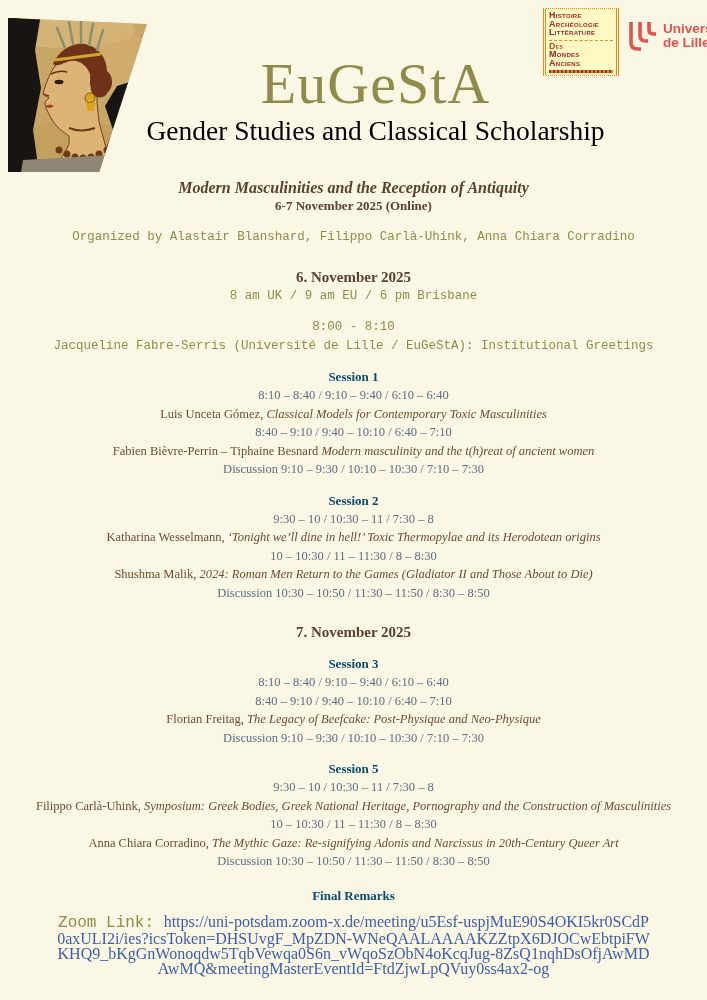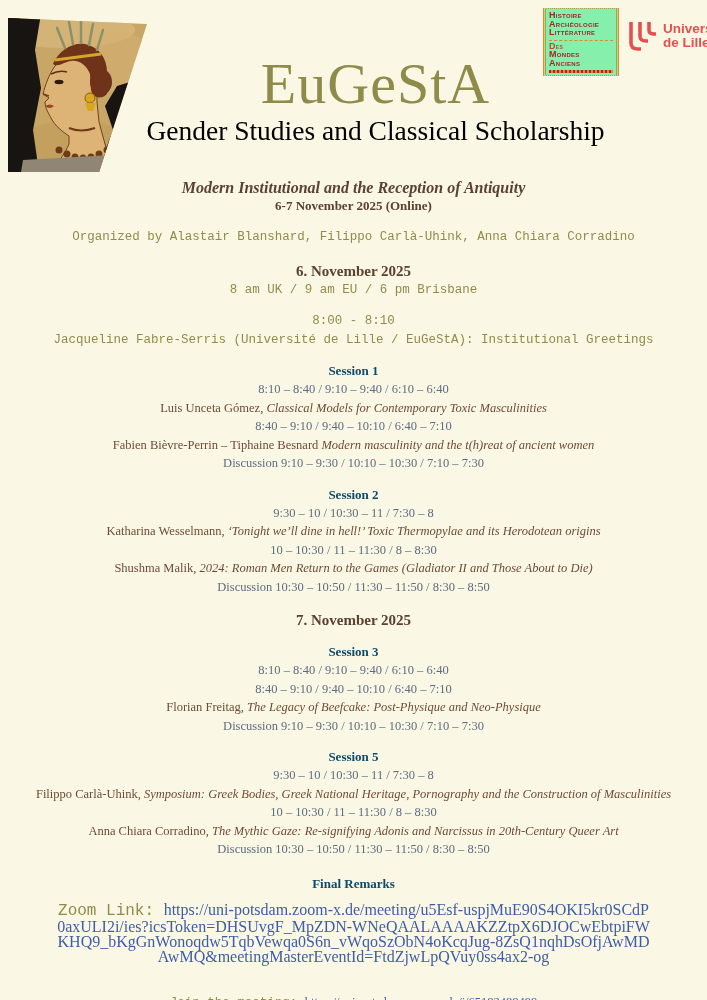--- a/index.html
+++ b/index.html
@@ -14,21 +14,21 @@
   
   .artwork {
     position:absolute; top:10px; left:5px; width:144px; height:162px;
     clip-path:polygon(3px 8px, 142px 14px, 94px 162px, 3px 162px);
   }
   .artwork svg { display:block; }
 
   
   .logos { position:absolute; top:8px; left:543px; display:flex; gap:9px; align-items:flex-start; }
   .halma {
-    width:64px; background:#86efac;
+    width:64px; background:#fef9c3;
     border-left:3px double #E08A2D; border-right:3px double #E08A2D;
     border-top:1px dotted #E08A2D; border-bottom:1px dotted #E08A2D;
     padding:3px 3px 2px 3px;
     font-family:"Liberation Sans", sans-serif; font-weight:bold;
     color:#A3272B; font-size:6px; line-height:7.5px;
     text-transform:uppercase; letter-spacing:.3px; text-align:left;
   }
   .halma-line::first-letter { font-size:9px; }
   .halma-small { font-size:5px; color:#C24B2A; }
   .halma-divider { border-top:1px dashed #E08A2D; margin:2px 0; }
@@ -49,21 +49,21 @@
   .program { position:absolute; top:178px; left:0; right:0; text-align:center; }
   .line { font-size:12.5px; line-height:18.5px; margin:0; }
   .it { font-style:italic; }
   .c-talk  { color:#6F4A36; }
   .c-slate { color:#5E6C82; }
   .c-olive { color:#8F8C4B;font-family:Liberation Mono, monospace; }
   .c-link  { color:#3E5DA8; }
   .event-title { font-size:16px; line-height:19px; font-weight:bold; font-style:italic; color:#5C4130; }
   .event-dates { font-size:13px; line-height:17px; font-weight:bold; color:#5C4130; }
   .organizers  { margin-top:14px; }
-  .day-heading { font-size:15px; line-height:20px; font-weight:bold; color:#5C4130; margin-top:14px; }
+  .day-heading { font-size:15px; line-height:20px; font-weight:bold; color:#5C4130; margin-top:20px; }
   .session-heading { font-size:13px; line-height:18px; font-weight:bold; color:#0c4a6e; margin-top:13px; }
   .opening-time { margin-top:13px; }
   .final-remarks { margin-top:16px; }
   .zoomlink { max-width:596px; margin:9px auto 0; font-size:16px; line-height:15px;
               word-break:break-all; text-align:center; }
   .joinline { margin-top:30px; font-size:12.5px; line-height:17px; }
   .meetline { font-size:12.5px; line-height:17px; }
 </style>
 </head>
 <body>
@@ -136,21 +136,21 @@
     </div>
   </div>
 
   <div class="masthead">
     <div class="site-title">EuGeStA</div>
     <div class="site-subtitle">Gender Studies and Classical Scholarship</div>
   </div>
 
   <div class="program">
 
-    <div class="event-title">Modern Institutional and the Reception of Antiquity</div>
+    <div class="event-title">Modern Masculinities and the Reception of Antiquity</div>
     <div class="event-dates">6-7 November 2025 (Online)</div>
     <div class="line c-olive organizers">Organized by Alastair Blanshard, Filippo Carlà-Uhink, Anna Chiara Corradino</div>
 
     <div class="day-heading">6. November 2025</div>
     <div class="line c-olive">8 am UK / 9 am EU / 6 pm Brisbane</div>
     <div class="line c-olive opening-time">8:00 - 8:10</div>
     <div class="line c-olive">Jacqueline Fabre-Serris (Université de Lille / EuGeStA): Institutional Greetings</div>
 
     <div class="session-heading">Session 1</div>
     <div class="line c-slate">8:10 – 8:40 / 9:10 – 9:40 / 6:10 – 6:40</div>

